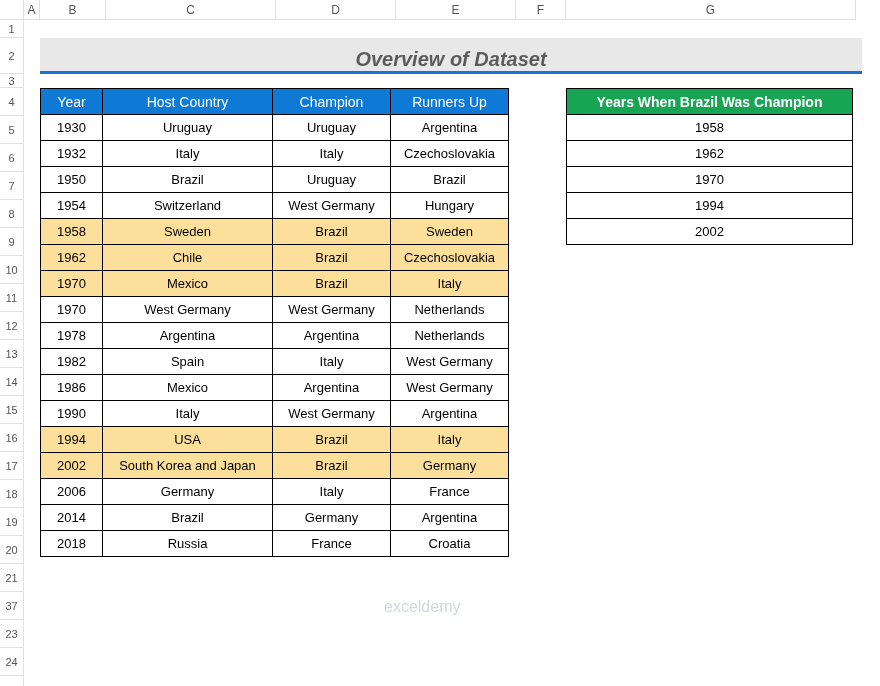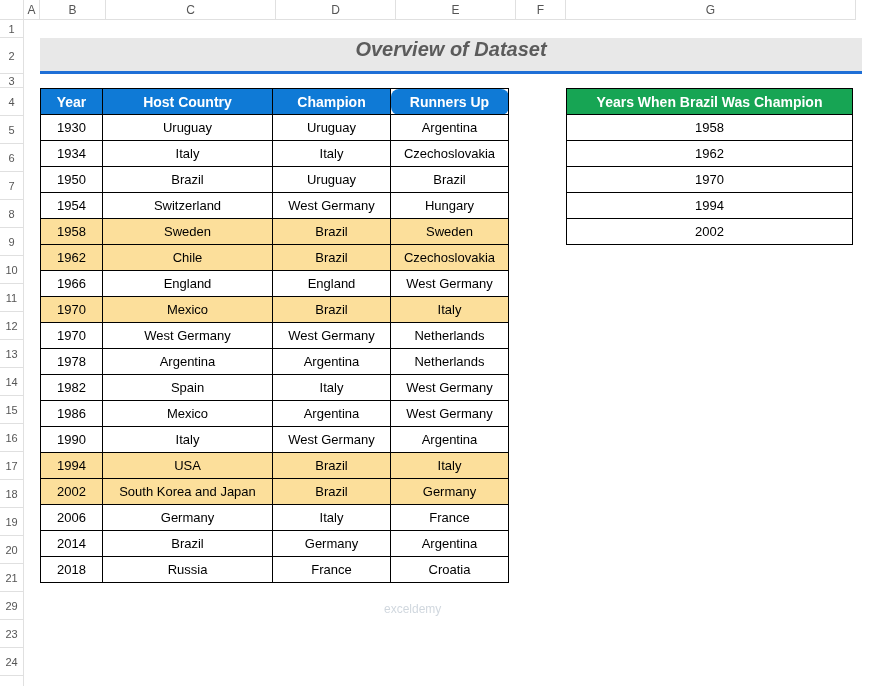--- a/index.html
+++ b/index.html
@@ -50,21 +50,21 @@
 .grid-area {
   position: absolute;
   top: 20px; left: 24px;
   right: 0; bottom: 0;
 }
 .title-bar {
   position: absolute;
   top: 18px; left: 16px;
   width: 822px; height: 36px;
   background: #e8e8e8;
-  display: flex; align-items: flex-start; justify-content: center;
+  display: flex; align-items: flex-end; justify-content: center;
   border-bottom: 3px solid #1f6fd6;
 }
 .title-bar span {
   color: #5b5b5b;
   font-size: 20px;
   font-weight: bold;
   font-style: italic;
   font-family: "Comic Sans MS", cursive, sans-serif;
 }
 .main-table {
@@ -78,27 +78,27 @@
   padding: 3px 6px;
   text-align: center;
   height: 26px;
   font-size: 13px;
   white-space: nowrap;
 }
 .main-table th {
   background: #0f7ad6;
   color: #fff;
   font-size: 14px;
-  font-weight: bold;
+  font-weight: normal;
 }
 .main-table tr.hl td { background: #fcdf9b; }
 .col-year { width: 62px; }
 .col-host { width: 170px; }
 .col-champ { width: 118px; }
-.col-run { width: 118px; border-radius: 8px; }
+.col-run { width: 118px; }
 .side-table {
   position: absolute;
   top: 68px; left: 542px;
   border-collapse: collapse;
   font-family: "Comic Sans MS", cursive, sans-serif;
 }
 .side-table th, .side-table td {
   border: 1px solid #000;
   padding: 3px 6px;
   text-align: center;
@@ -109,21 +109,21 @@
 .side-table th {
   background: #17a554;
   color: #fff;
   font-size: 14px;
   font-weight: bold;
 }
 .watermark {
   position: absolute;
   bottom: 70px; left: 360px;
   font-family: Arial, sans-serif;
-  font-size: 12px;
+  font-size: 16px;
   color: rgba(120,140,160,0.35);
   pointer-events: none;
 }
 </style>
 </head>
 <body>
 
 <div class="sheet">
 
   <div class="col-headers" id="col-headers">
@@ -151,21 +151,21 @@
       <div>12</div>
       <div>13</div>
       <div>14</div>
       <div>15</div>
       <div>16</div>
       <div>17</div>
       <div>18</div>
       <div>19</div>
       <div>20</div>
       <div>21</div>
-      <div>29</div>
+      <div>37</div>
       <div>23</div>
       <div>24</div>
       <div>25</div>
     </div>
 
   <div class="grid-area">
     <div class="title-bar">
       <span>Overview of Dataset</span>
     </div>
 
@@ -179,21 +179,21 @@
           </tr>
         </thead>
       <tbody id="main-body">
           <tr>
             <td>1930</td>
             <td>Uruguay</td>
             <td>Uruguay</td>
             <td>Argentina</td>
           </tr>
           <tr>
-            <td>1934</td>
+            <td>1932</td>
             <td>Italy</td>
             <td>Italy</td>
             <td>Czechoslovakia</td>
           </tr>
           <tr>
             <td>1950</td>
             <td>Brazil</td>
             <td>Uruguay</td>
             <td>Brazil</td>
           </tr>
@@ -207,26 +207,20 @@
             <td>1958</td>
             <td>Sweden</td>
             <td>Brazil</td>
             <td>Sweden</td>
           </tr>
           <tr class="hl">
             <td>1962</td>
             <td>Chile</td>
             <td>Brazil</td>
             <td>Czechoslovakia</td>
-          </tr>
-          <tr>
-            <td>1966</td>
-            <td>England</td>
-            <td>England</td>
-            <td>West Germany</td>
           </tr>
           <tr class="hl">
             <td>1970</td>
             <td>Mexico</td>
             <td>Brazil</td>
             <td>Italy</td>
           </tr>
           <tr>
             <td>1970</td>
             <td>West Germany</td>

